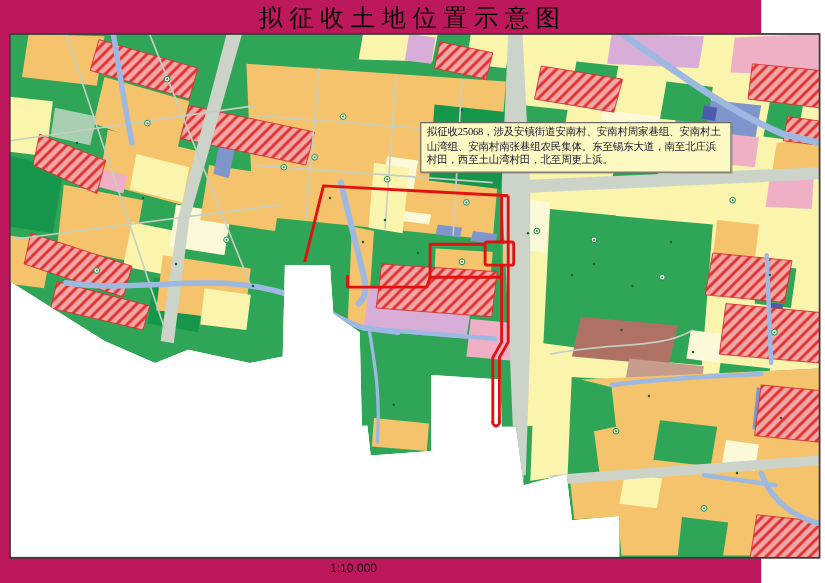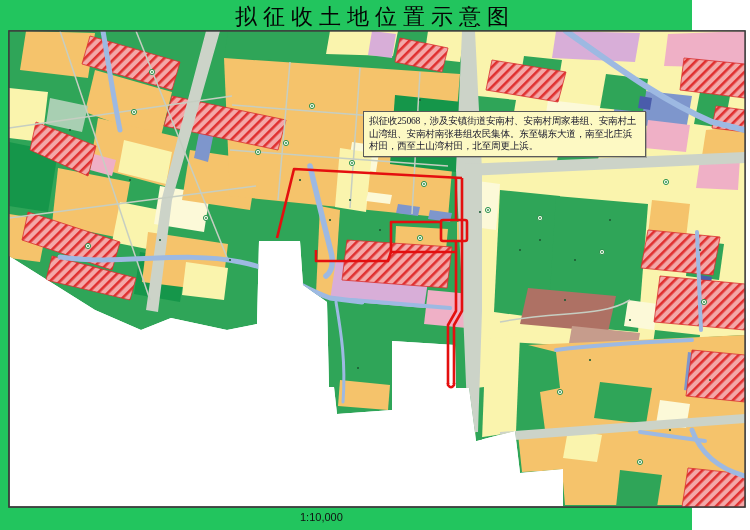--- a/index.html
+++ b/index.html
@@ -1,22 +1,22 @@
 <!DOCTYPE html>
 <html><head>
 <meta charset="utf-8">
 <style>
   html,body{margin:0;padding:0;width:750px;height:530px;background:#ffffff;overflow:hidden;
     font-family:"Liberation Sans","DejaVu Sans",sans-serif;}
-  .stage{position:relative;width:692px;height:530px;background:#22c55e;}
+  .stage{position:relative;width:692px;height:530px;background:#be185d;}
   .title{position:absolute;left:0;top:2px;width:750px;text-align:center;
     font-family:"Liberation Serif","DejaVu Serif",serif;font-size:22px;font-weight:500;
     letter-spacing:6px;color:#050505;}
   .map-svg{position:absolute;left:0;top:0;}
-  .callout{position:absolute;left:363px;top:111px;width:272px;min-height:35px;
+  .callout{position:absolute;left:382px;top:111px;width:272px;min-height:35px;
     background:#fdf9c3;border:1px solid #5a5a5a;padding:3px 4px 3px 5px;
     font-family:"Liberation Serif","DejaVu Serif",serif;
     font-size:9.6px;line-height:12.6px;color:#15152a;letter-spacing:-0.2px;
     box-shadow:1px 1px 0 rgba(90,90,90,.35);}
   .scale{position:absolute;left:300px;top:511px;width:160px;
     font-size:11px;color:#111;}
 </style>
 </head>
 <body>
 

